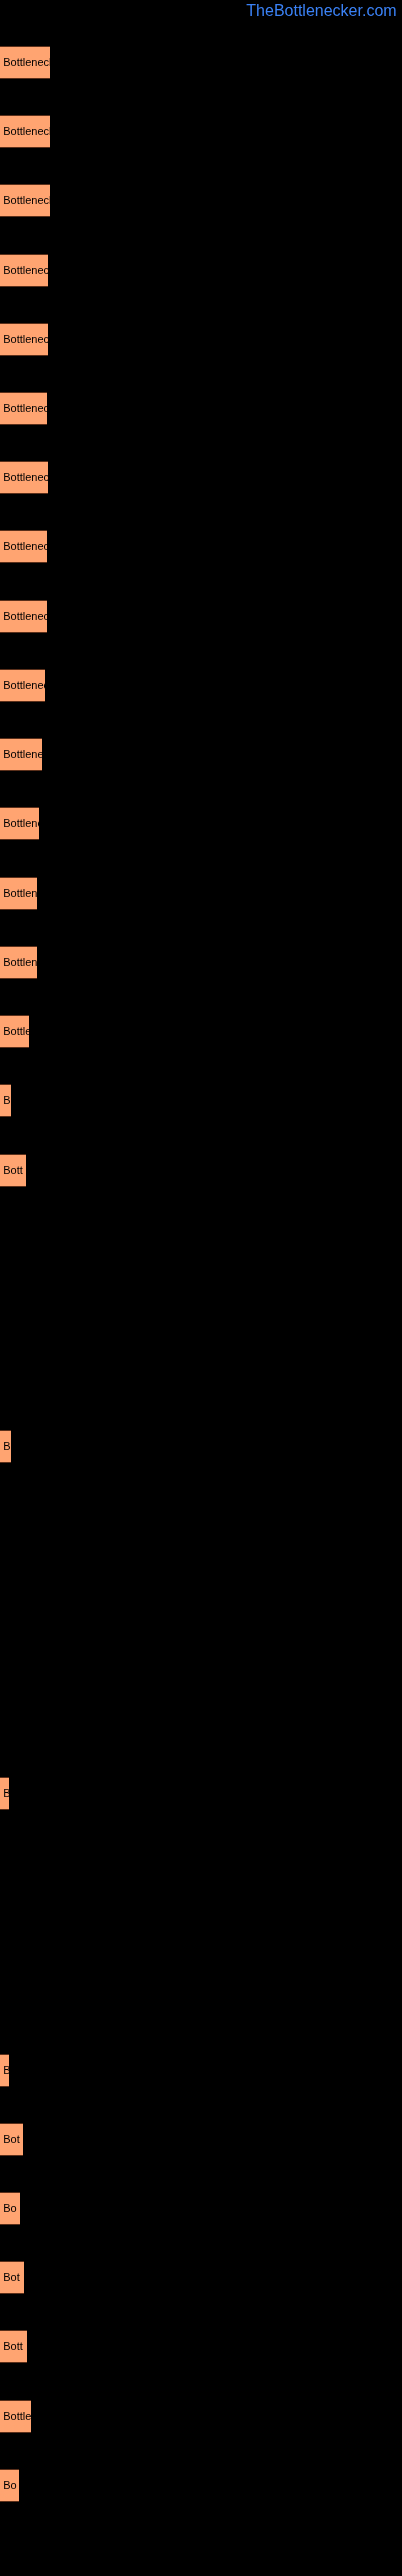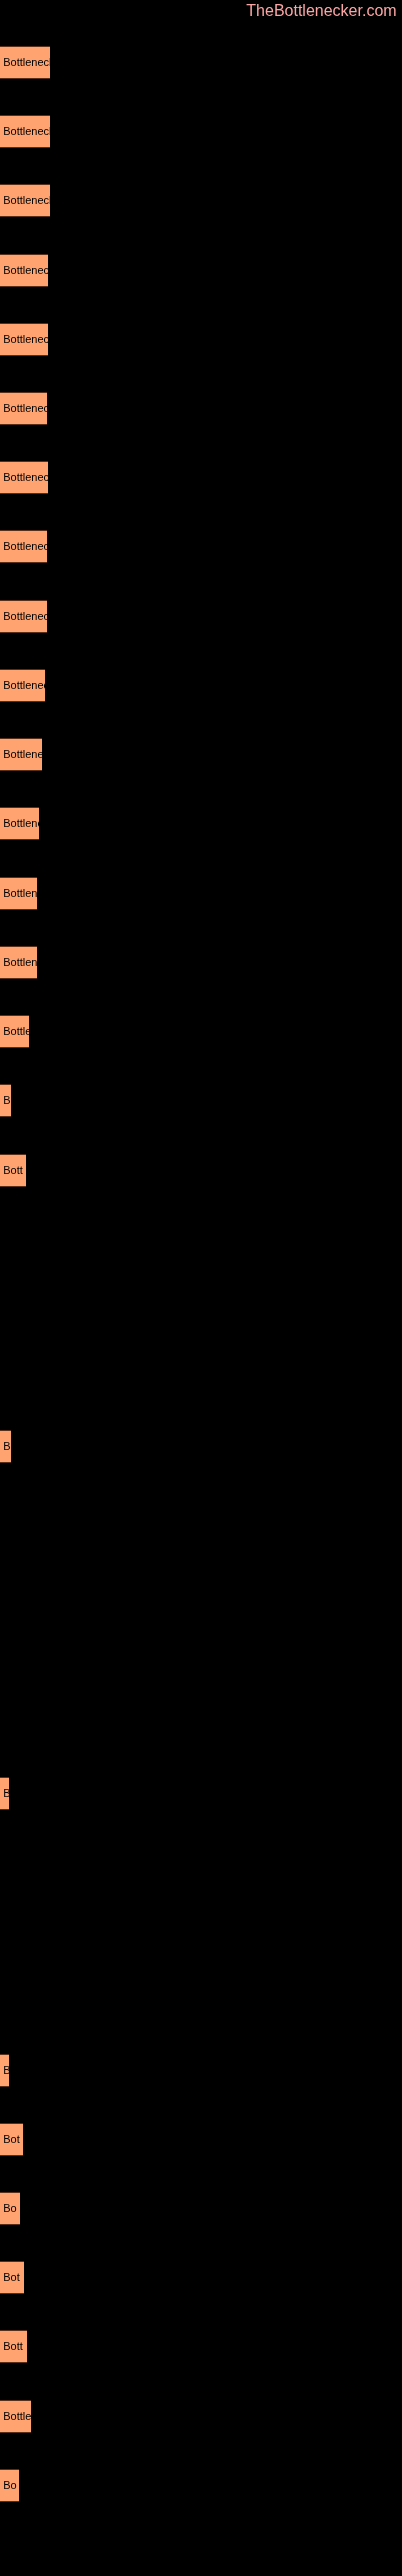--- a/index.html
+++ b/index.html
@@ -20,21 +20,21 @@
     width: 403px;
     height: 2576px;
     background: #000000;
   }
   #watermark {
     position: absolute;
     right: 6.4px;
     top: 1.6px;
     font-family: "Liberation Sans", sans-serif;
     font-size: 16px;
-    color: #fca5a5;
+    color: #3b82f6;
     letter-spacing: 0px;
     white-space: nowrap;
     user-select: none;
   }
   #bars-layer {
     position: absolute;
     left: 0; top: 0;
     width: 403px;
     height: 2576px;
   }

